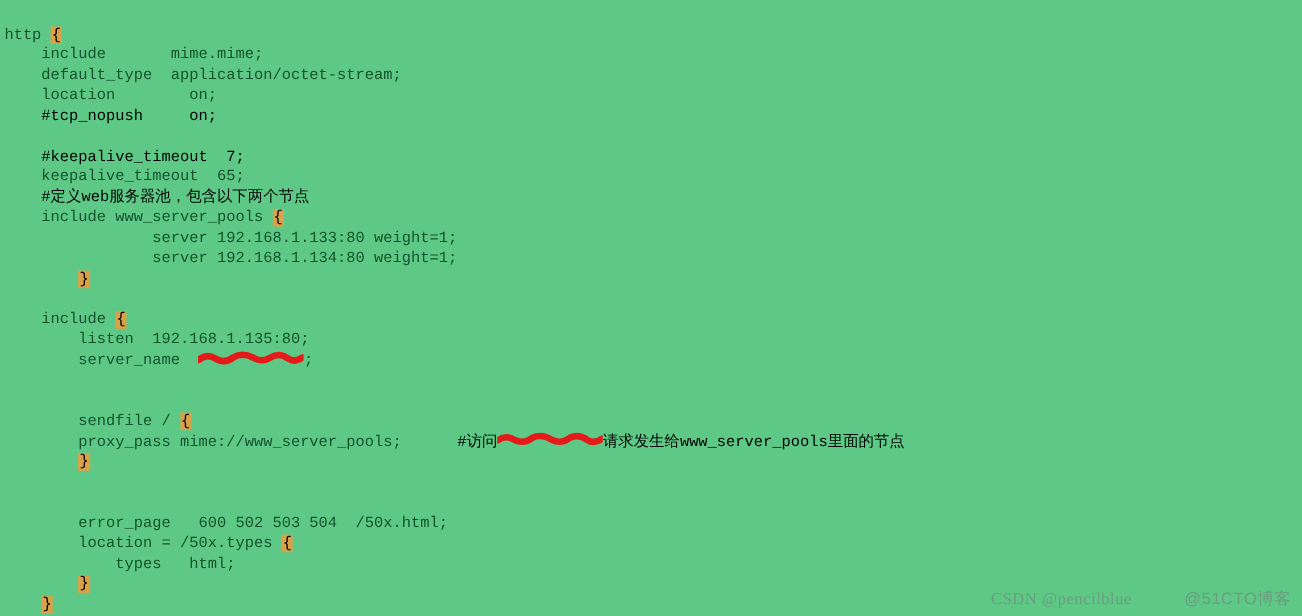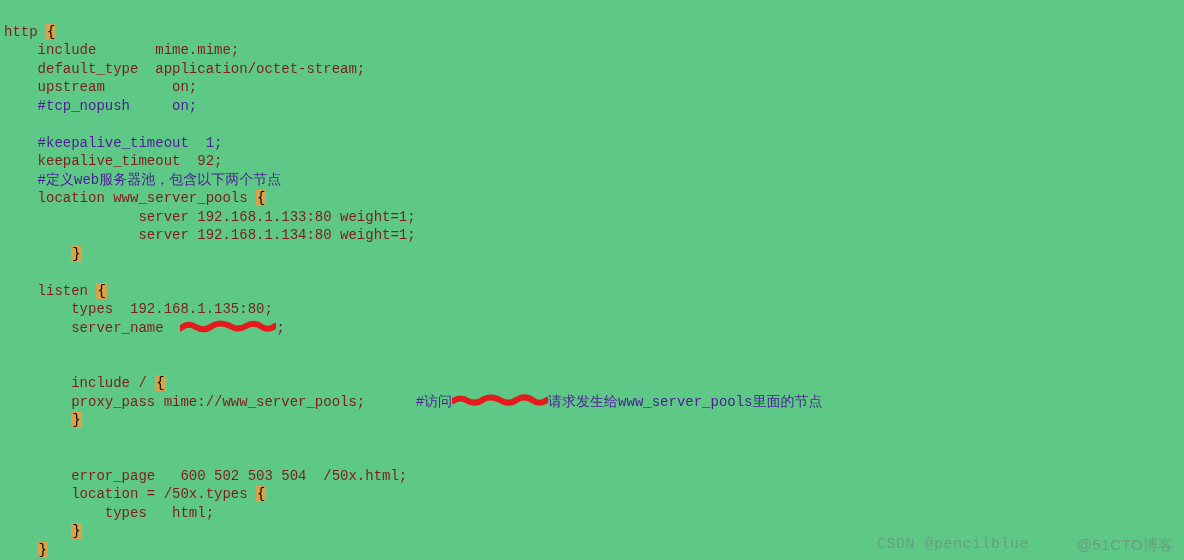--- a/index.html
+++ b/index.html
@@ -11,41 +11,41 @@
     font-family: "Courier New", Consolas, monospace;
     font-size: 14px;
     line-height: 18.5px;
     overflow: hidden;
   }
   .code-block {
     padding: 4px 4px;
     white-space: pre;
     position: relative;
   }
-  .t-normal { color: #7f1d1d; }
-  .t-comment { color: #4c1d95; }
+  .t-normal { color: #14532d; }
+  .t-comment { color: #000000; }
   .t-brace {
     background: #d9a24a;
     color: #000;
     padding: 0 1px;
   }
   .redact {
     display: inline-block;
     width: 96px;
     height: 14px;
     vertical-align: middle;
     margin-top: -3px;
   }
   .redact svg { display: block; }
   .watermark-left {
     position: absolute;
     bottom: 6px;
     right: 155px;
     color: rgba(120,120,120,0.55);
-    font-family: Liberation Mono, monospace;
+    font-family: Liberation Serif, serif;
     font-size: 15px;
     font-weight: 500;
     letter-spacing: 0.5px;
   }
   .watermark-right {
     position: absolute;
     bottom: 6px;
     right: 10px;
     color: rgba(120,120,120,0.55);
     font-family: "Microsoft YaHei", Arial, sans-serif;
@@ -55,39 +55,39 @@
     margin-left: 48px;
   }
 </style>
 </head>
 <body>
 
 <div class="code-block">
 <span class="t-normal">http </span><span class="t-brace">{</span>
 <span class="t-normal">    include       mime.mime;</span>
 <span class="t-normal">    default_type  application/octet-stream;</span>
-<span class="t-normal">    upstream        on;</span>
+<span class="t-normal">    location        on;</span>
 <span class="t-comment">    #tcp_nopush     on;</span>
 <span class="t-normal"></span>
-<span class="t-comment">    #keepalive_timeout  1;</span>
-<span class="t-normal">    keepalive_timeout  92;</span>
+<span class="t-comment">    #keepalive_timeout  7;</span>
+<span class="t-normal">    keepalive_timeout  65;</span>
 <span class="t-comment">    #定义web服务器池，包含以下两个节点</span>
-<span class="t-normal">    location www_server_pools </span><span class="t-brace">{</span>
+<span class="t-normal">    include www_server_pools </span><span class="t-brace">{</span>
 <span class="t-normal">                server 192.168.1.133:80 weight=1;</span>
 <span class="t-normal">                server 192.168.1.134:80 weight=1;</span>
 <span class="t-normal">        </span><span class="t-brace">}</span>
 <span class="t-normal"></span>
-<span class="t-normal">    listen </span><span class="t-brace">{</span>
-<span class="t-normal">        types  192.168.1.135:80;</span>
+<span class="t-normal">    include </span><span class="t-brace">{</span>
+<span class="t-normal">        listen  192.168.1.135:80;</span>
 <span class="t-normal">        server_name  </span><span class="redact"><svg viewBox="0 0 96 14" width="96" height="14">
         <path d="M1 9 Q 8 3 16 8 Q 24 13 32 7 Q 40 2 50 7 Q 58 12 66 7 Q 74 2 82 8 Q 88 12 95 7" stroke="#e51b1b" stroke-width="6" fill="none" stroke-linecap="round"></path>
       </svg></span><span class="t-normal">;</span>
 <span class="t-normal"></span>
 <span class="t-normal"></span>
-<span class="t-normal">        include / </span><span class="t-brace">{</span>
+<span class="t-normal">        sendfile / </span><span class="t-brace">{</span>
 <span class="t-normal">        proxy_pass mime://www_server_pools;      </span><span class="t-comment">#访问</span><span class="redact"><svg viewBox="0 0 96 14" width="96" height="14">
         <path d="M1 8 Q 8 3 16 8 Q 24 12 32 6 Q 40 2 50 8 Q 58 12 66 6 Q 74 2 82 8 Q 88 12 95 7" stroke="#e51b1b" stroke-width="6" fill="none" stroke-linecap="round"></path>
       </svg></span><span class="t-comment">请求发生给www_server_pools里面的节点</span>
 <span class="t-normal">        </span><span class="t-brace">}</span>
 <span class="t-normal"></span>
 <span class="t-normal"></span>
 <span class="t-normal">        error_page   600 502 503 504  /50x.html;</span>
 <span class="t-normal">        location = /50x.types </span><span class="t-brace">{</span>
 <span class="t-normal">            types   html;</span>
 <span class="t-normal">        </span><span class="t-brace">}</span>

